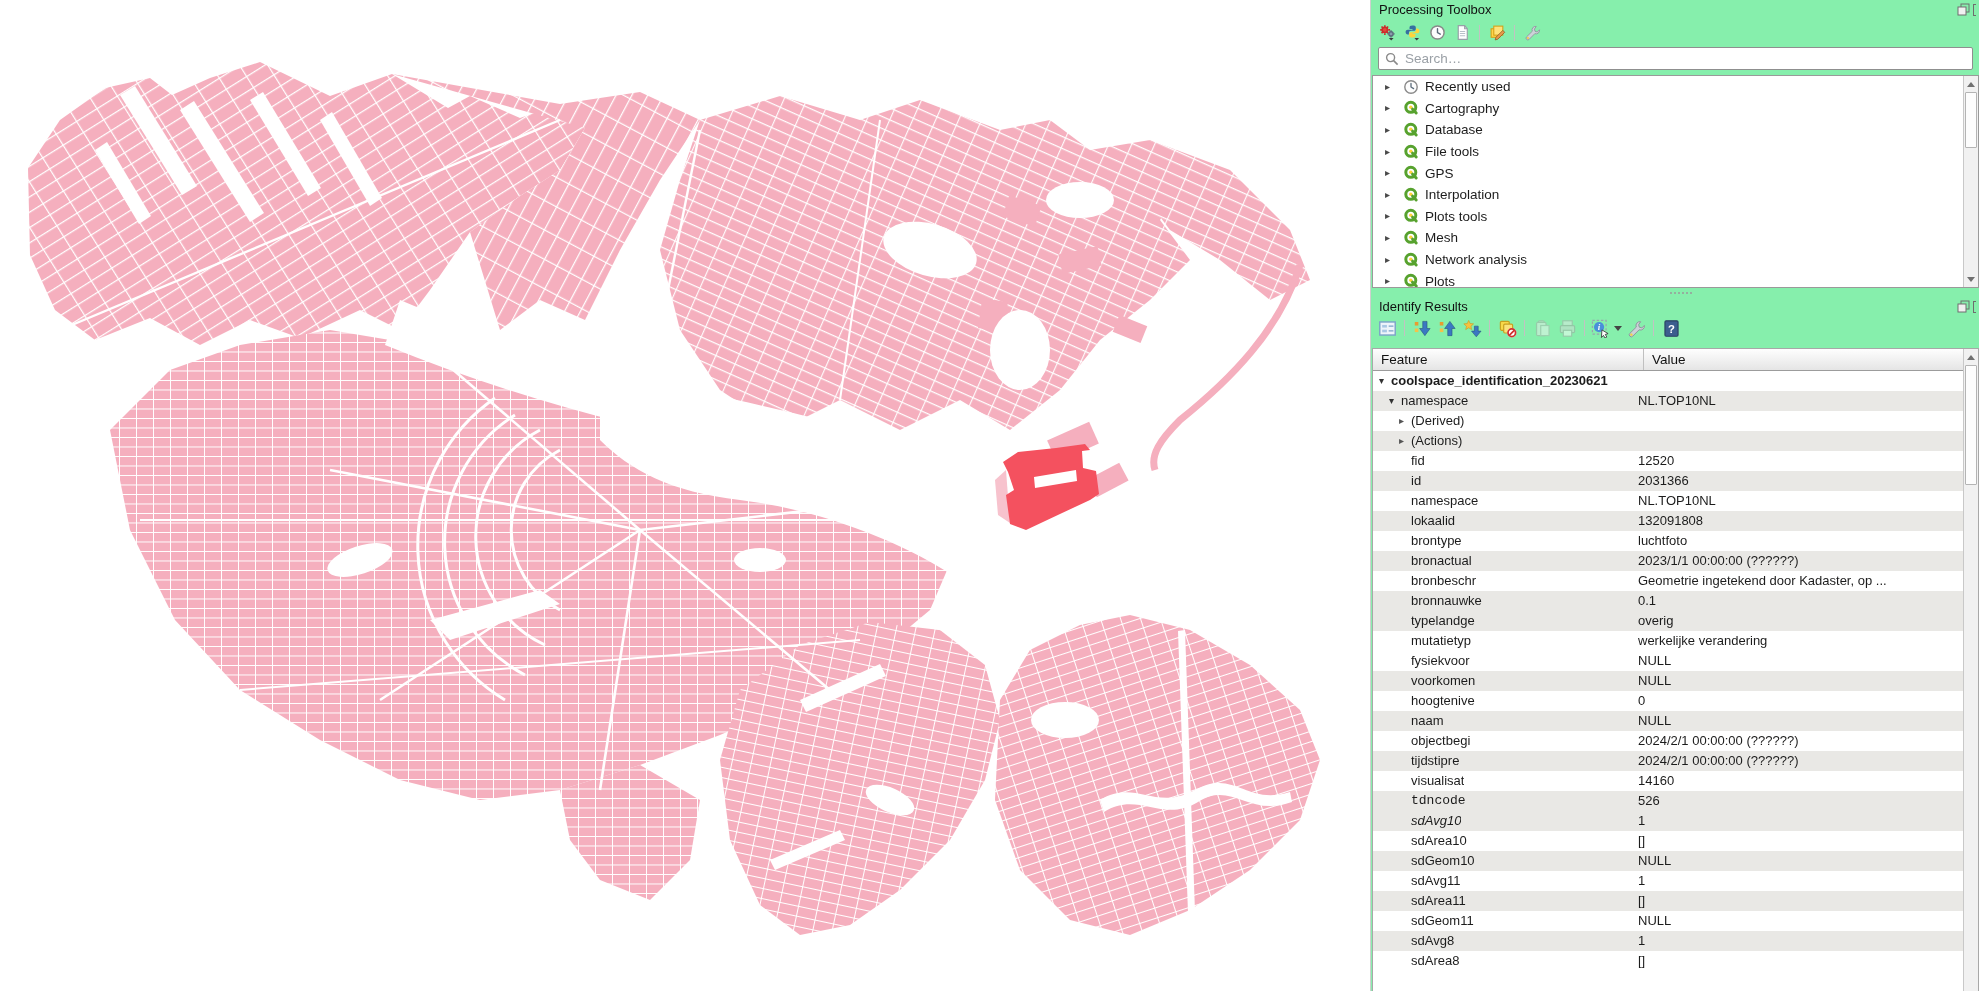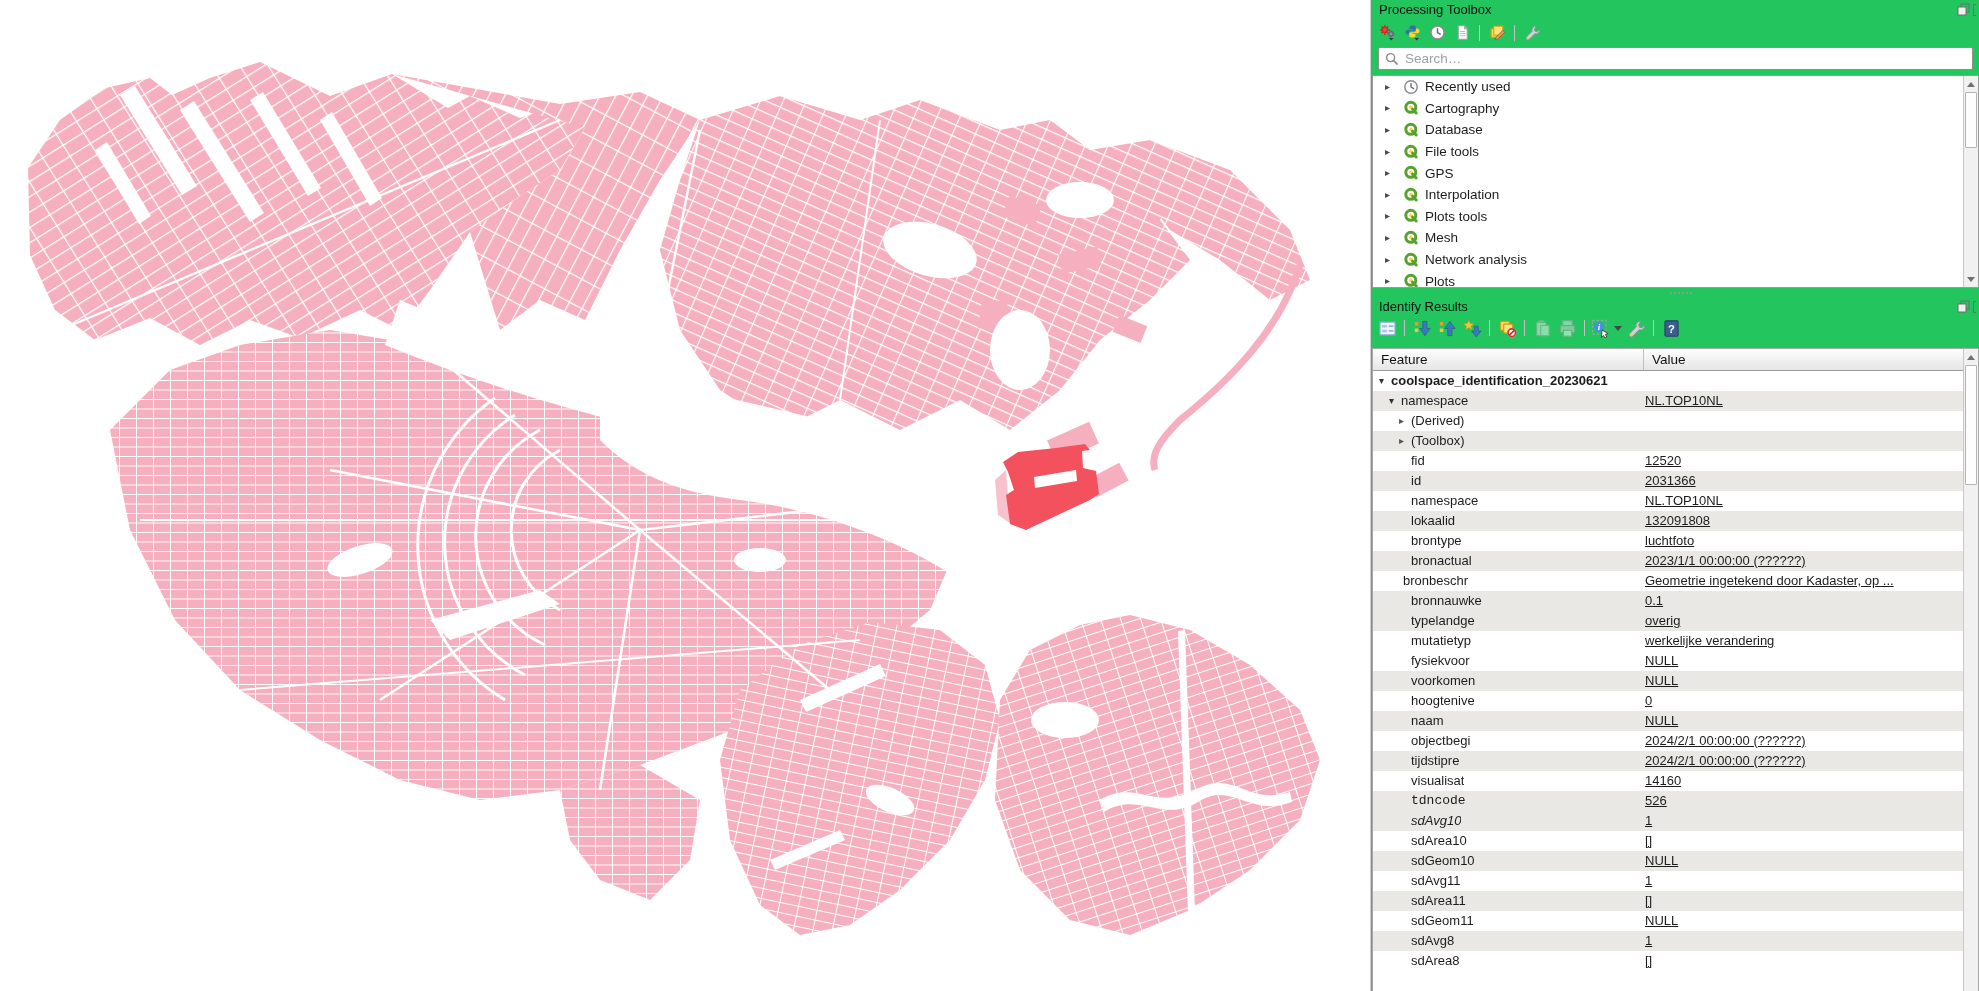--- a/index.html
+++ b/index.html
@@ -5,21 +5,21 @@
   * { box-sizing: border-box; margin: 0; padding: 0; }
   html,body { width:1979px; height:991px; overflow:hidden; background:#f0f0f0;
               font-family:"Liberation Sans", sans-serif; color:#1c1c1c; }
   #app { position:relative; width:1979px; height:991px; }
 
   
   .map-canvas { position:absolute; left:0; top:0; width:1370px; height:991px; background:#fff; }
 
   
   .side { position:absolute; left:1370px; top:0; width:609px; height:991px;
-          background:#22c55e; border-left:1px solid #cfcfcf; font-size:13px; }
+          background:#86efac; border-left:1px solid #cfcfcf; font-size:13px; }
 
   .panel-title { position:absolute; left:8px; font-size:13px; color:#111; white-space:nowrap; }
   .win-btns { position:absolute; right:3px; display:flex; gap:3px; align-items:center; }
   .win-btn { width:13px; height:13px; display:inline-flex; }
   .close-sliver { width:3px; height:12px; overflow:hidden; display:inline-block;
                   border-left:1px solid #6e6e6e; border-top:1px solid #6e6e6e; border-bottom:1px solid #6e6e6e; }
 
   .toolbar { position:absolute; left:5px; display:flex; align-items:center; gap:3px; }
   .tb-btn { height:22px; min-width:22px; display:inline-flex; align-items:center; justify-content:center; gap:2px; }
   .tb-btn svg { width:17px; height:17px; }
@@ -66,21 +66,21 @@
   .th.feature { width:271px; border-right:1px solid #c0c0c0; }
   .th.value { flex:1; }
   .id-tbody { position:absolute; top:22px; left:0; right:15px; bottom:0; }
   .id-row { position:relative; height:20px; line-height:20px; font-size:13px; white-space:nowrap; }
   .id-row.alt { background:#e9e8e5; }
   .cell-f { position:absolute; left:0; width:271px; overflow:hidden; display:flex; align-items:center; }
   .cell-f .arrow { width:12px; flex:none; font-size:10px; color:#333; line-height:1; }
   .cell-f .arrow.closed { color:#555; }
   .cell-f .lbl { overflow:hidden; text-overflow:clip; }
   .id-row.bold .lbl { font-weight:bold; }
-  .cell-v { position:absolute; left:272px; right:2px; overflow:hidden;text-decoration:underline; }
+  .cell-v { position:absolute; left:265px; right:2px; overflow:hidden; }
   .id-vscroll { top:0; }
 
   .tb-title { top:2px; } .id-title { top:299px; }
   .tb-bar { top:20px; height:25px; } .identify-bar { top:315px; height:26px; }
   .tb-winbtns { top:3px; } .id-winbtns { top:300px; }
 </style>
 </head>
 <body>
 
 <div id="app">
@@ -514,21 +514,21 @@
           <div class="id-row">
             <span class="cell-f" style="padding-left: 26px;">
               <span class="arrow closed">▸</span>
               <span class="lbl">(Derived)</span>
             </span>
             <span class="cell-v"></span>
           </div>
           <div class="id-row alt">
             <span class="cell-f" style="padding-left: 26px;">
               <span class="arrow closed">▸</span>
-              <span class="lbl">(Toolbox)</span>
+              <span class="lbl">(Actions)</span>
             </span>
             <span class="cell-v"></span>
           </div>
           <div class="id-row">
             <span class="cell-f" style="padding-left: 26px;">
               <span class="arrow"></span>
               <span class="lbl">fid</span>
             </span>
             <span class="cell-v">12520</span>
           </div>
@@ -561,21 +561,21 @@
             <span class="cell-v">luchtfoto</span>
           </div>
           <div class="id-row alt">
             <span class="cell-f" style="padding-left: 26px;">
               <span class="arrow"></span>
               <span class="lbl">bronactual</span>
             </span>
             <span class="cell-v">2023/1/1 00:00:00 (??????)</span>
           </div>
           <div class="id-row">
-            <span class="cell-f" style="padding-left: 18px; align-items: flex-end;">
+            <span class="cell-f" style="padding-left: 26px; align-items: flex-end;">
               <span class="arrow"></span>
               <span class="lbl">bronbeschr</span>
             </span>
             <span class="cell-v">Geometrie ingetekend door Kadaster, op ...</span>
           </div>
           <div class="id-row alt">
             <span class="cell-f" style="padding-left: 26px;">
               <span class="arrow"></span>
               <span class="lbl">bronnauwke</span>
             </span>

